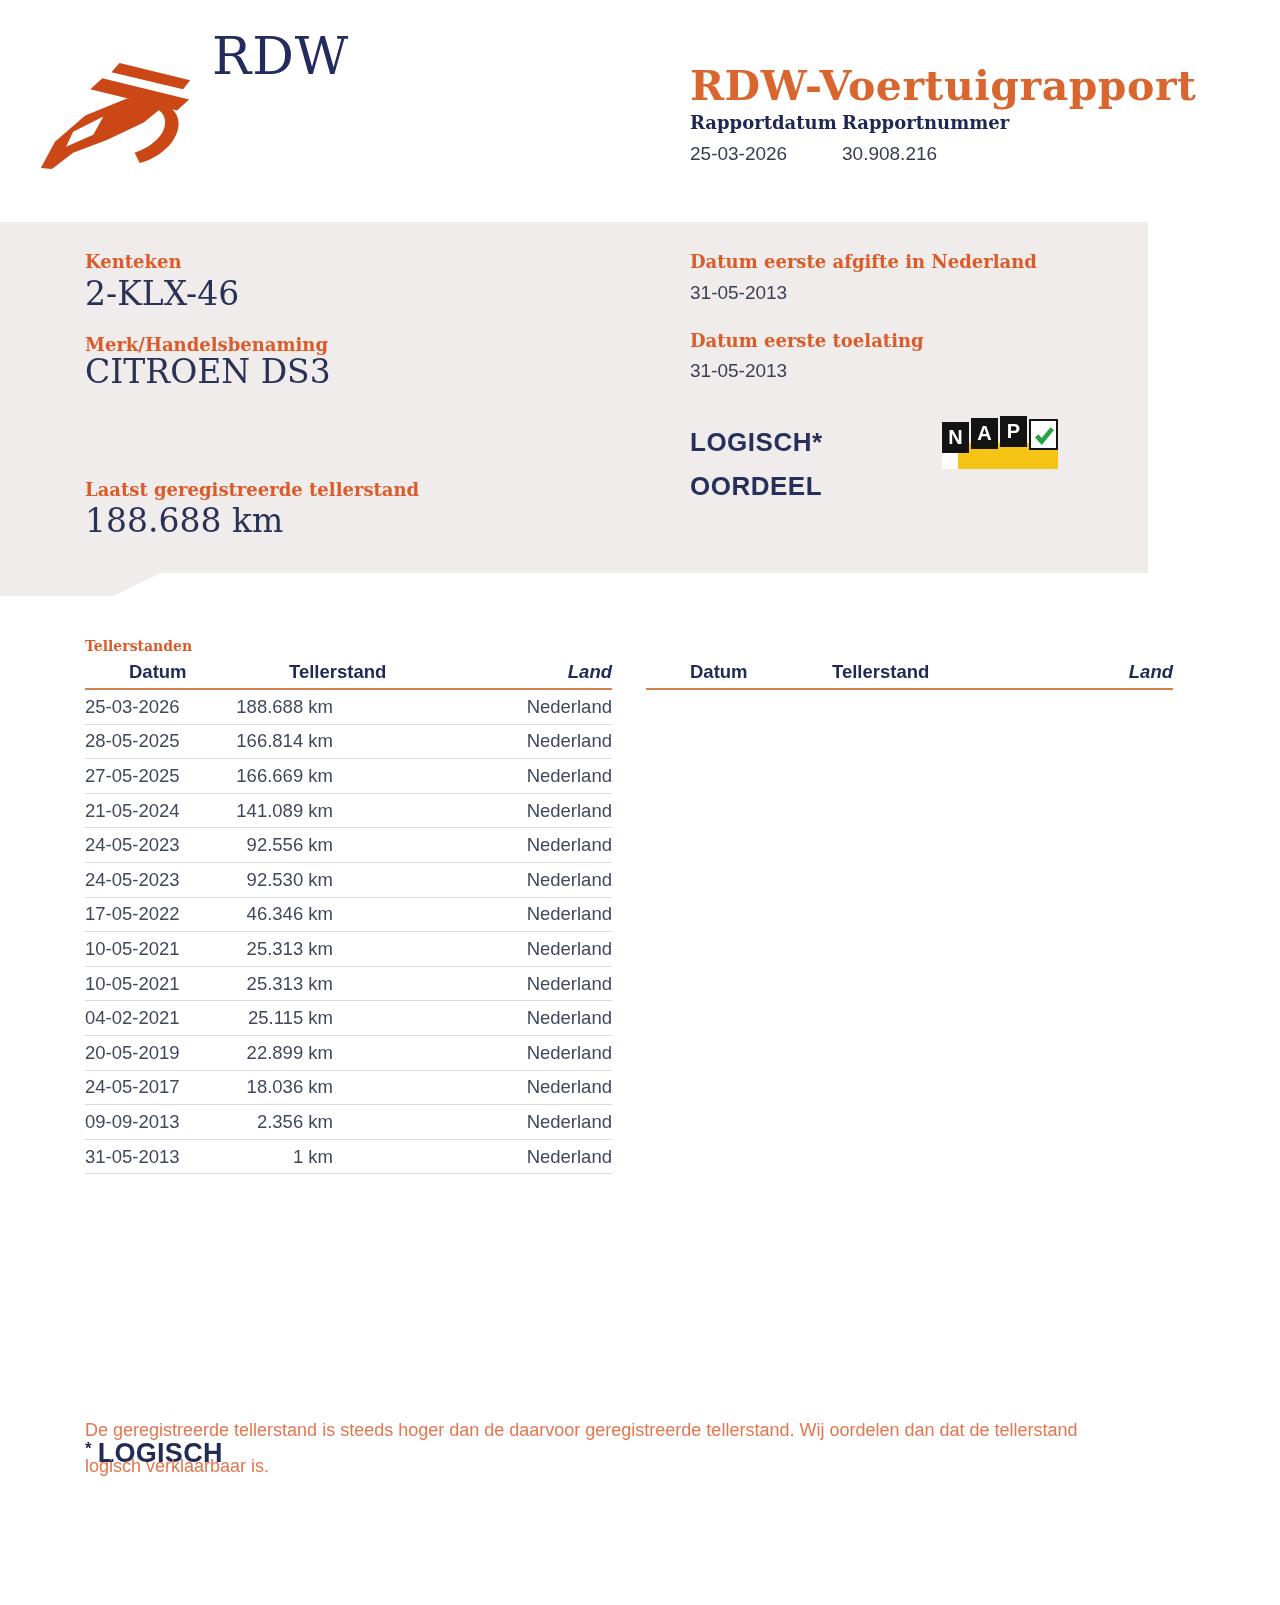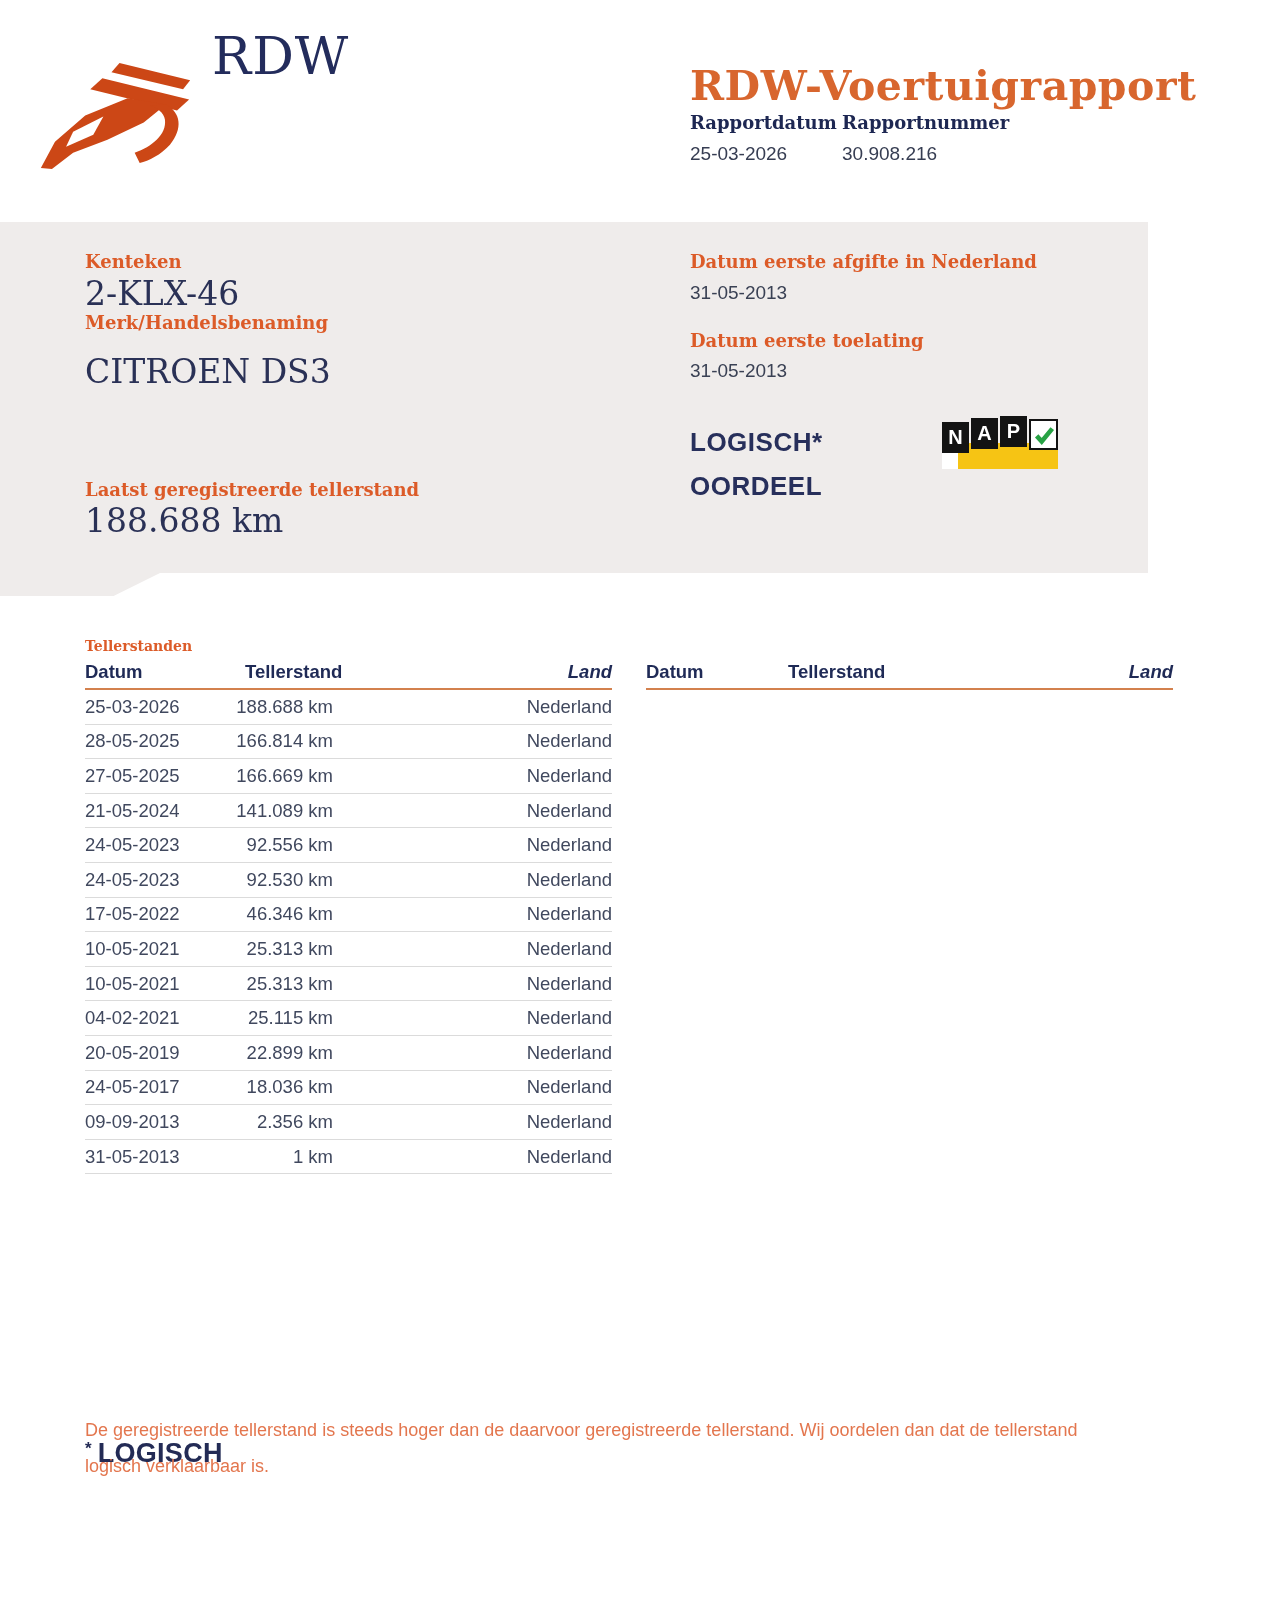--- a/index.html
+++ b/index.html
@@ -87,21 +87,21 @@
     font-size:14px; color:#DC5B28;
   }
   .tbl { position:absolute; top:664px; font-size:18.5px; color:#40485E; }
   .tbl-left  { left:85px;  width:527px; }
   .tbl-right { left:646px; width:527px; }
   .thead {
     display:flex; align-items:flex-end;
     border-bottom:2.5px solid #D3814E; padding-bottom:5px; height:26px;
     font-weight:bold; color:#1F2A56; font-size:18.5px;
   }
-  .h-datum { width:160px; }
+  .h-datum { width:160px;margin-left:44px; }
   .h-land  { margin-left:auto;font-style:italic; }
   .trow {
     display:flex; align-items:center;
     height:34.6px; border-bottom:1px solid #DBDBDB;
   }
   .c-datum { width:150px; }
   .c-km    { width:98px; text-align:right; }
   .c-land  { margin-left:auto; }
 
   
@@ -140,21 +140,21 @@
       <div class="meta-value">30.908.216</div>
     </div>
   </div>
 
   <div class="panel"></div>
   <div class="panel-tail"></div>
 
   <div class="field-label" style="left:85px; top:251px;">Kenteken</div>
   <div class="field-value-serif" style="left:85px; top:274px;">2-KLX-46</div>
 
-  <div class="field-label" style="left:85px; top:312px;">Merk/Handelsbenaming</div>
+  <div class="field-label" style="left:85px; top:334px;">Merk/Handelsbenaming</div>
   <div class="field-value-serif" style="left:85px; top:352px;">CITROEN DS3</div>
 
   <div class="field-label" style="left:690px; top:251px;">Datum eerste afgifte in Nederland</div>
   <div class="field-value-sans" style="left:690px; top:282px;">31-05-2013</div>
 
   <div class="field-label" style="left:690px; top:330px;">Datum eerste toelating</div>
   <div class="field-value-sans" style="left:690px; top:360px;">31-05-2013</div>
 
   <div class="oordeel">
     <div>LOGISCH*</div>

